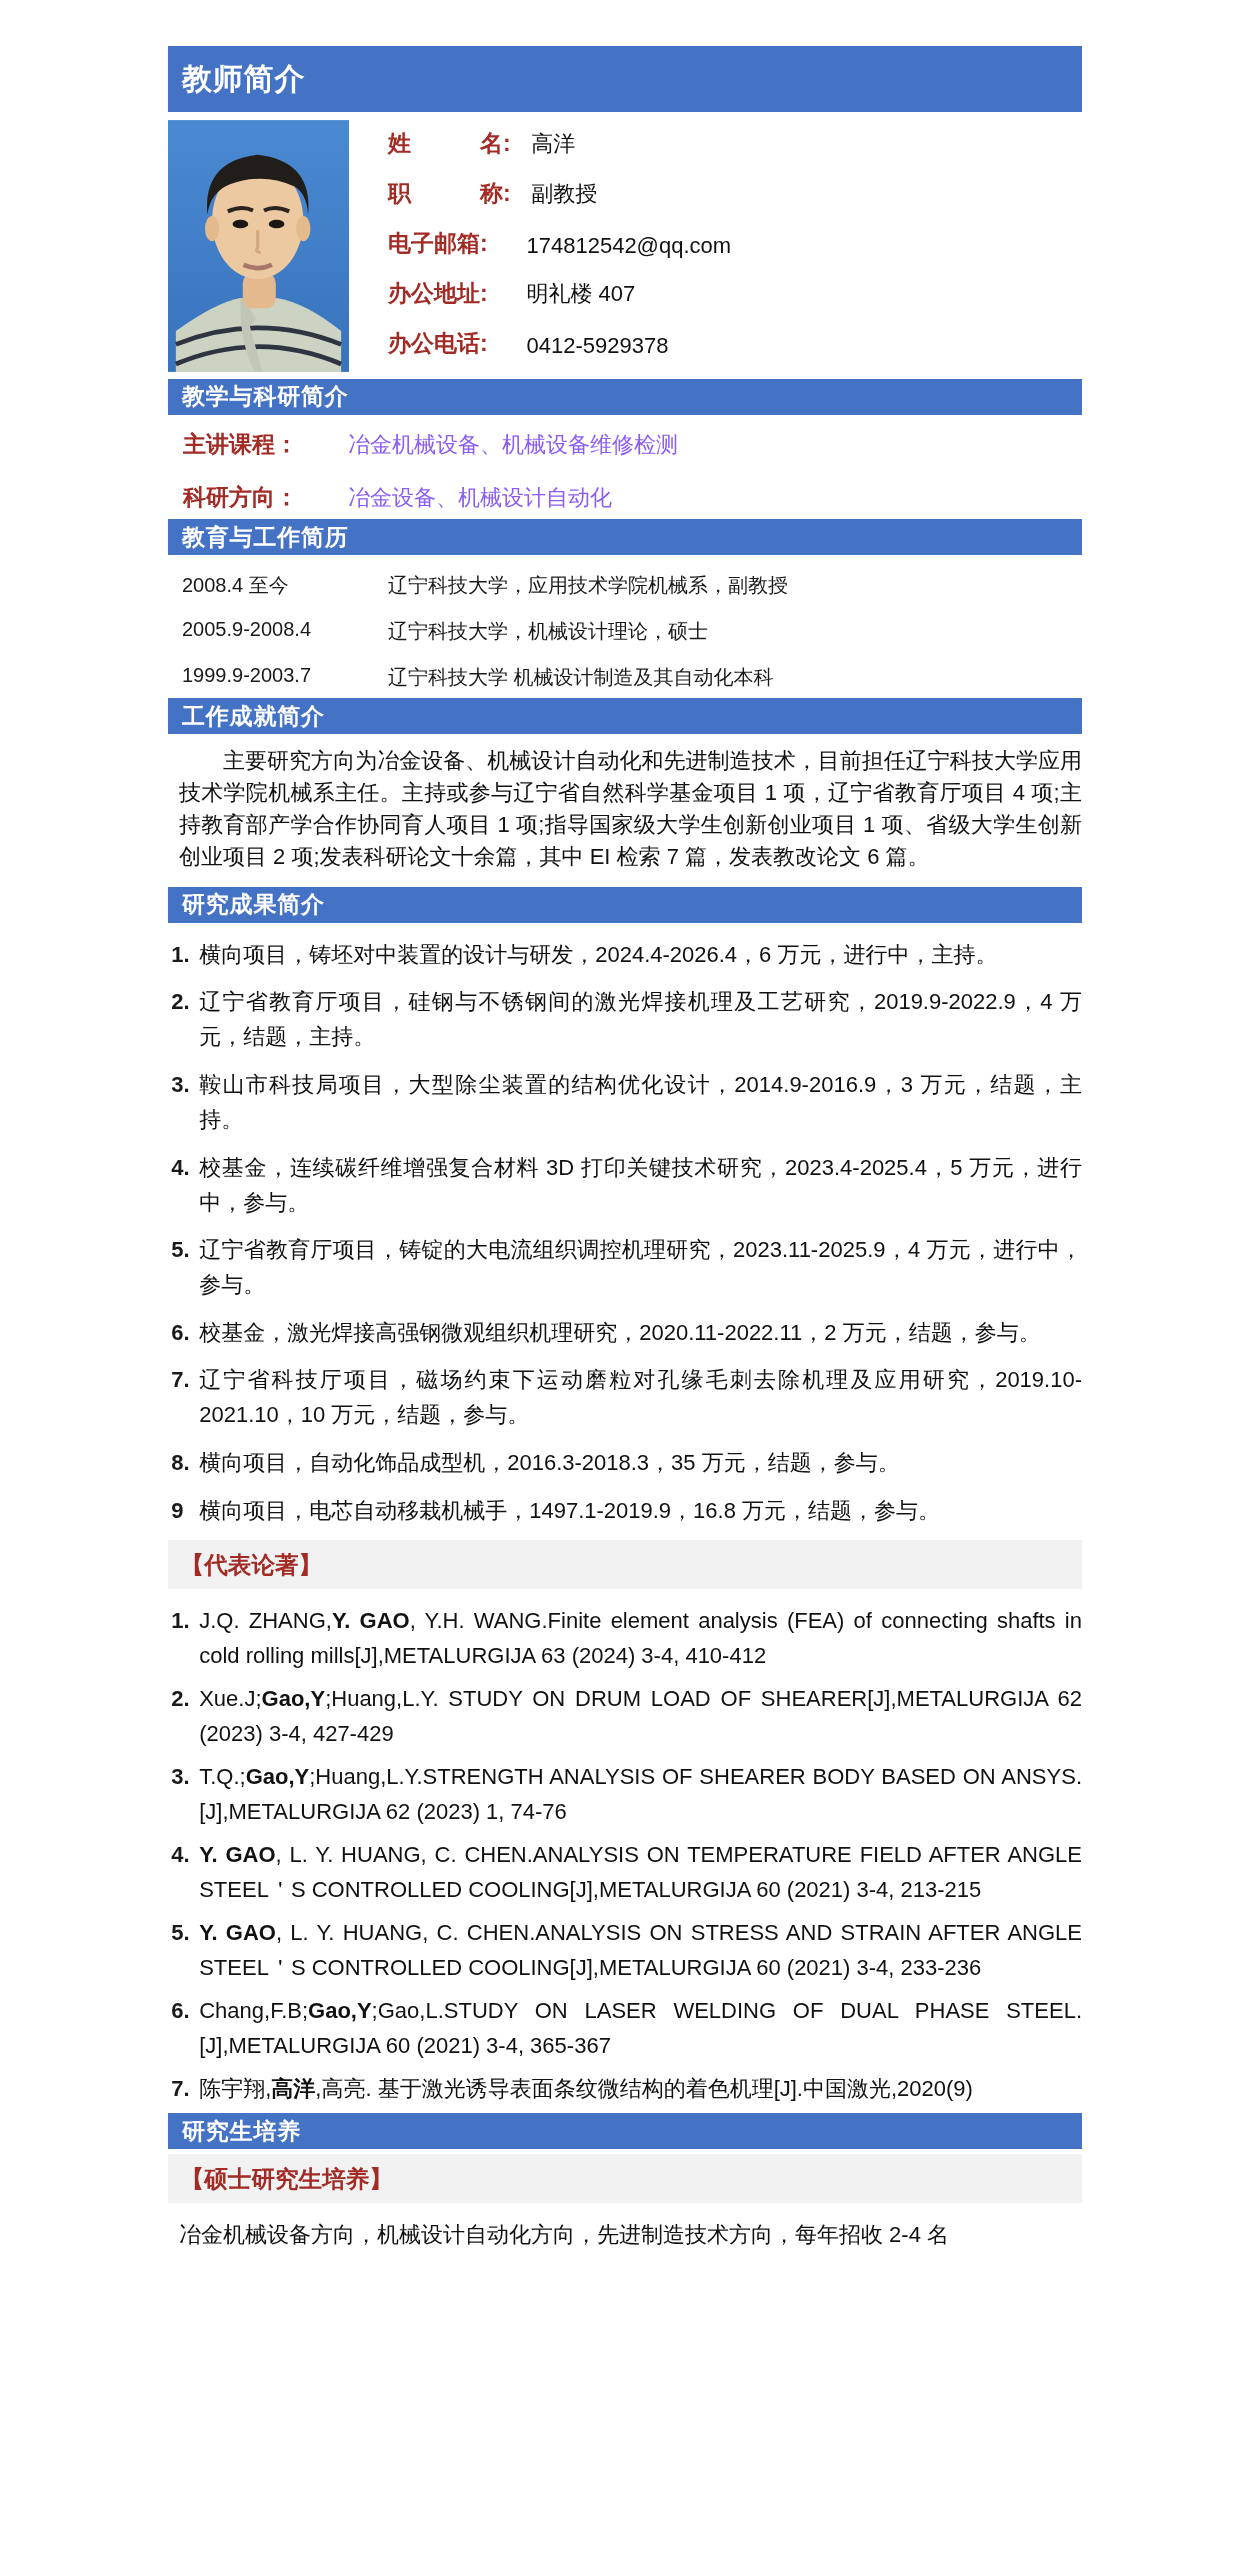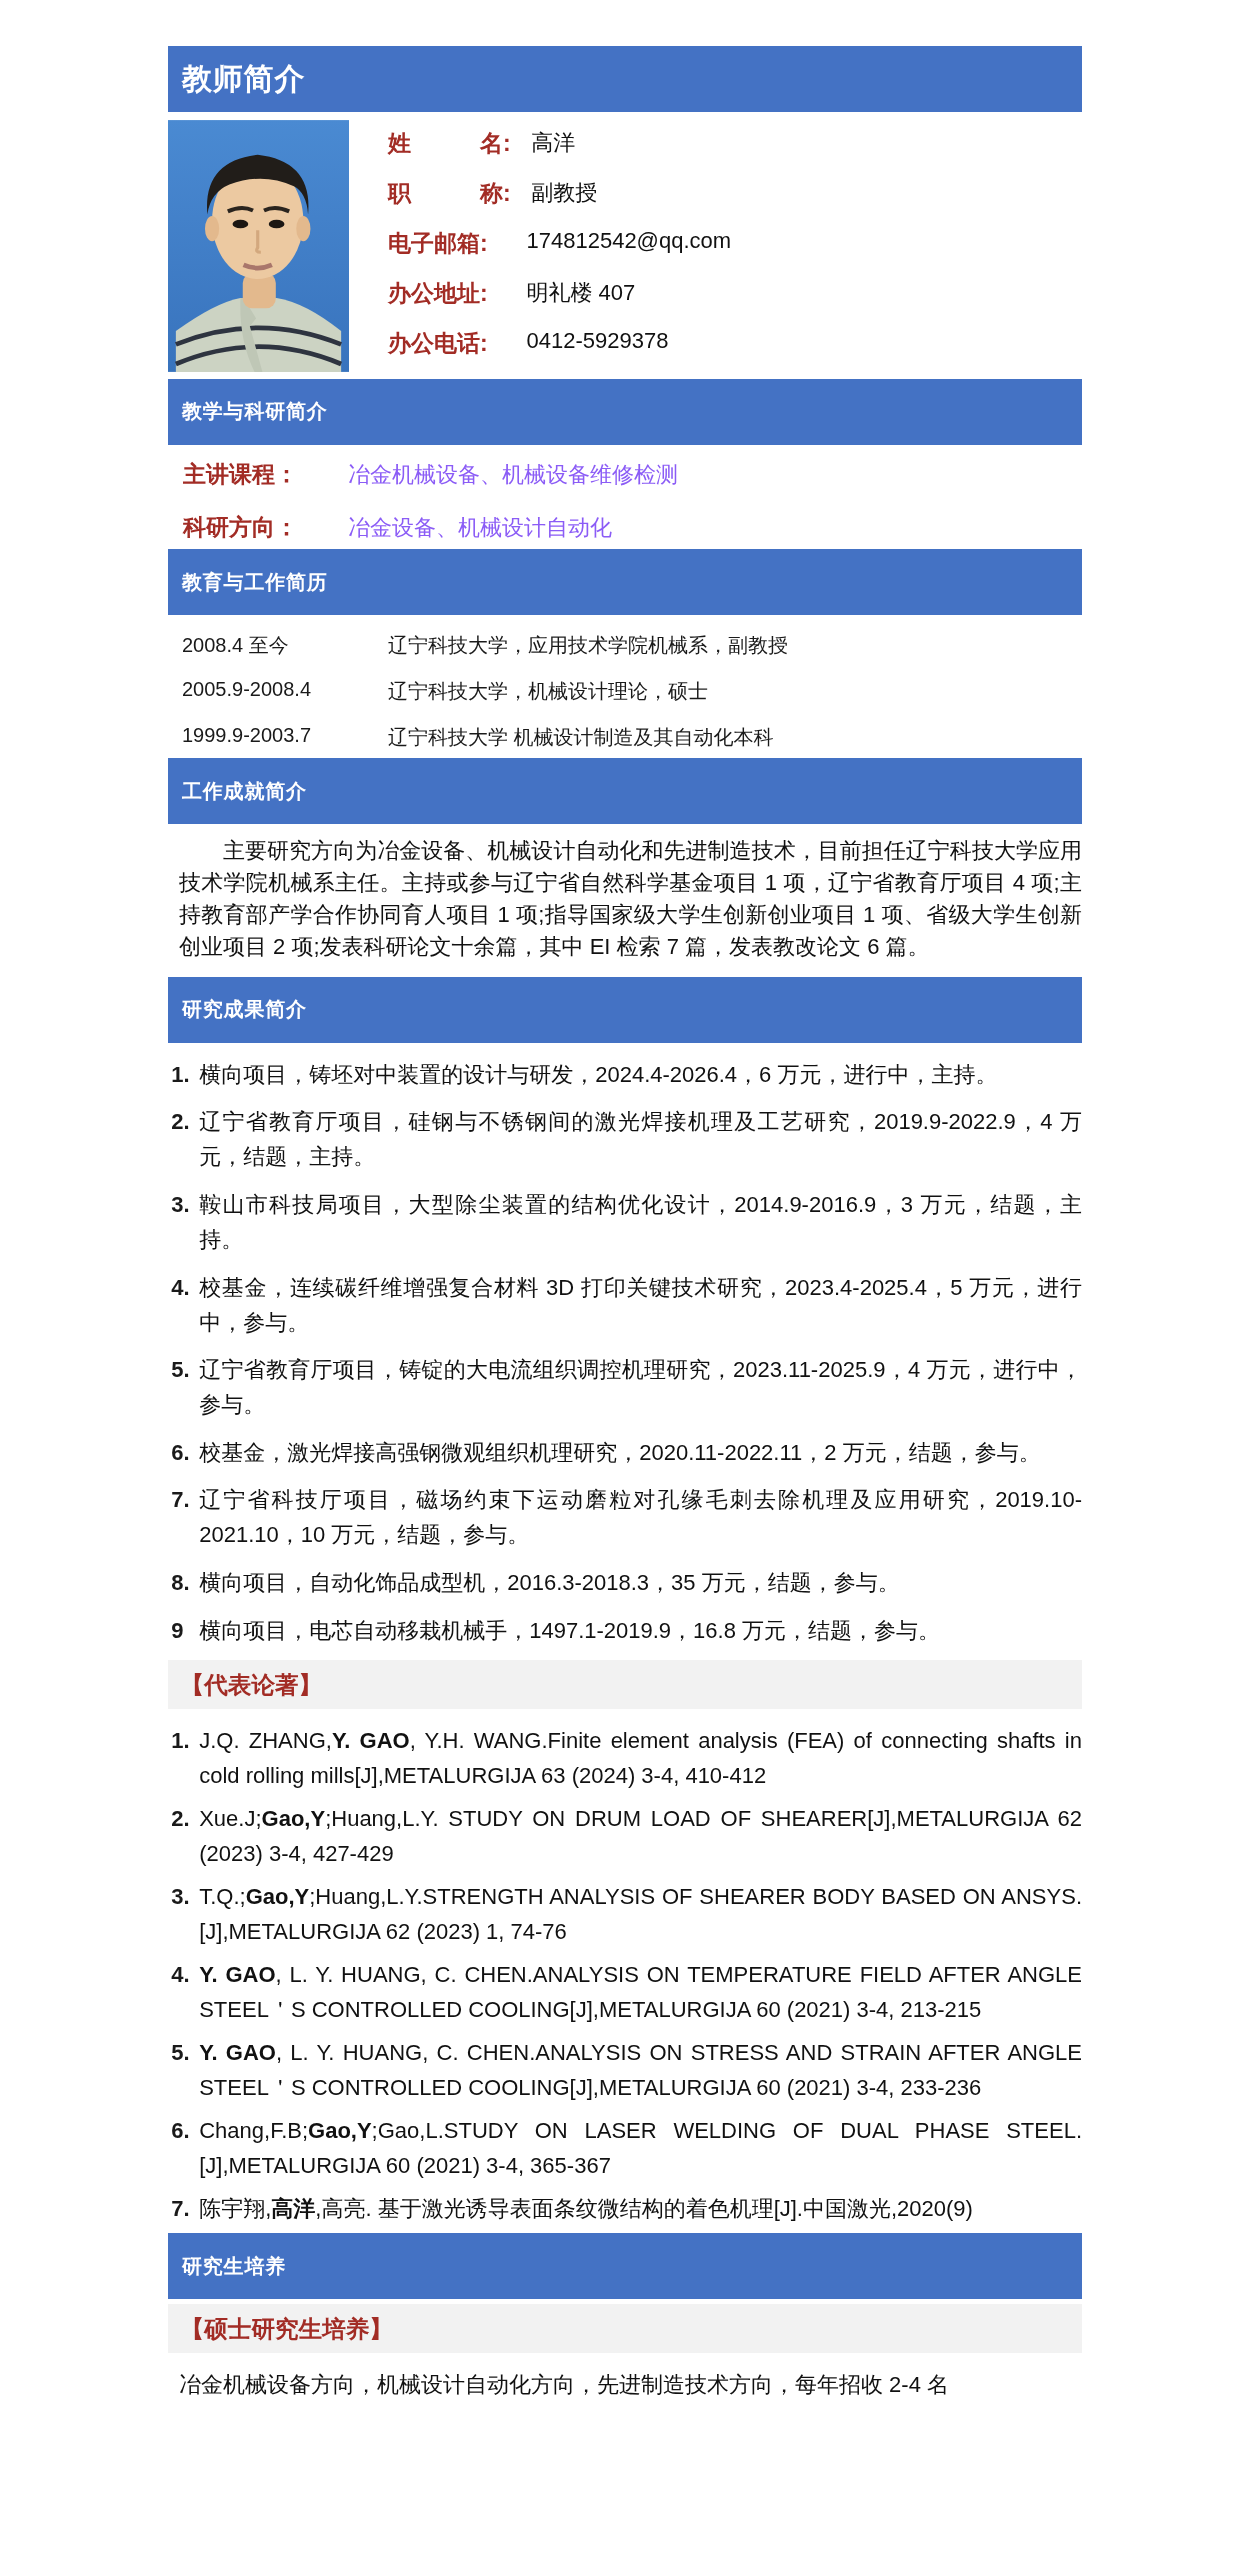--- a/index.html
+++ b/index.html
@@ -10,42 +10,42 @@
     font-family: "Liberation Sans", "DejaVu Sans", sans-serif;
     color: #1a1a1a;
   }
   .page { width: 914px; margin-left: 168px; padding-top: 46px; }
 
   
   .bar {
     background: #4472C4;
     color: #ffffff;
     font-weight: bold;
-    font-size: 20px;
-    height: 66px;
+    font-size: 23px;
+    height: 36px;
     display: flex;
     align-items: center;
     padding-left: 14px;
     letter-spacing: 0.8px;
   }
   .bar-lg { height: 66px; font-size: 30px; }
 
   
   .profile { display: flex; margin-top: 7.9px; margin-bottom: 7px; }
   .photo { width: 181px; height: 252px; flex: 0 0 auto; }
   .photo svg { display: block; }
   .fields {
     flex: 1;
     margin-left: 39px;
     display: flex;
     flex-direction: column;
     justify-content: space-between;
     padding: 7.9px 0 12.6px 0;
   }
-  .frow { display: flex; align-items: flex-start; font-size: 22px; }
+  .frow { display: flex; align-items: flex-end; font-size: 22px; }
   .flabel {
     color: #A22C25;
     font-weight: bold;
     font-size: 23px;
     min-width: 118px;
     white-space: pre;
   }
   .fvalue { margin-left: 20.5px; color: #111; }
 
   

